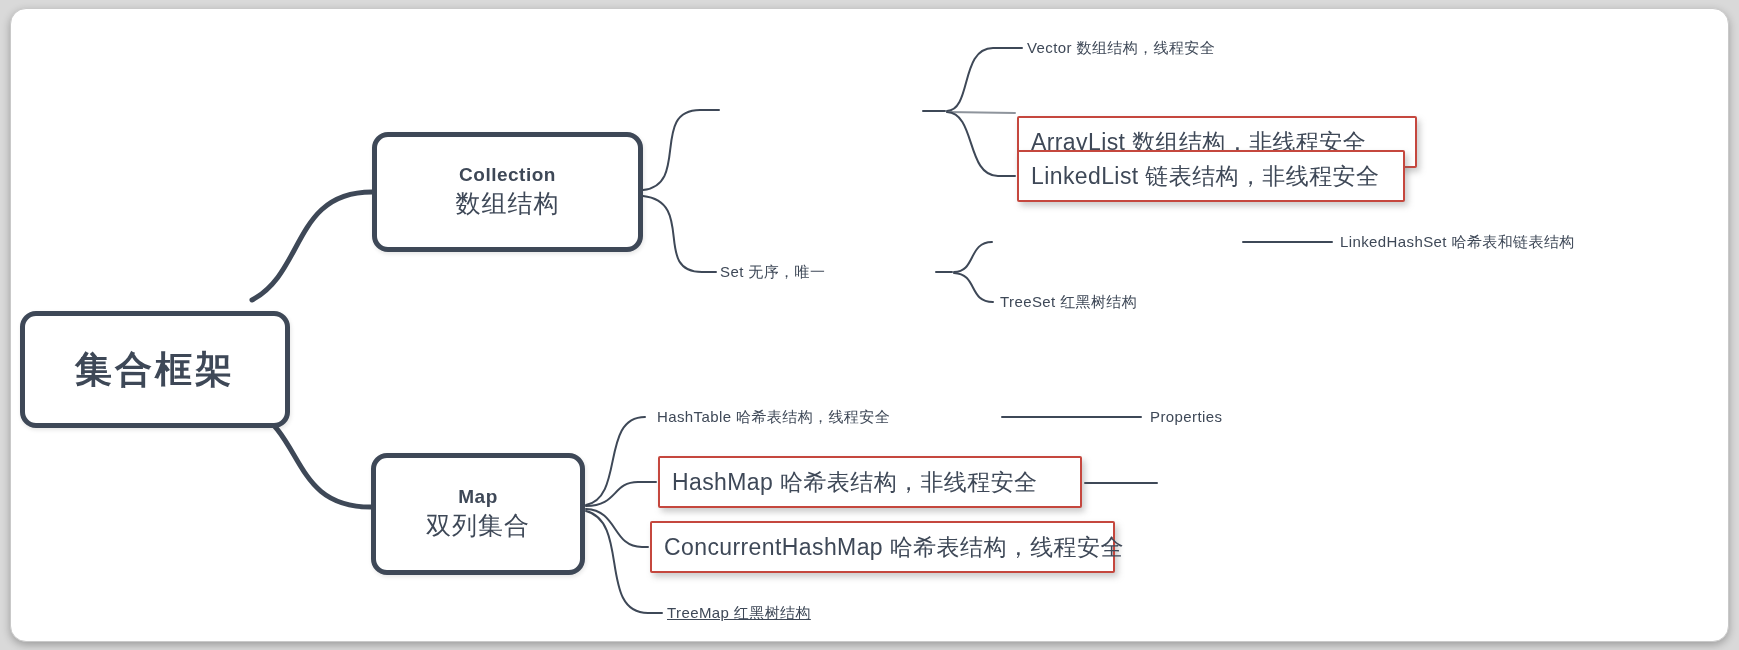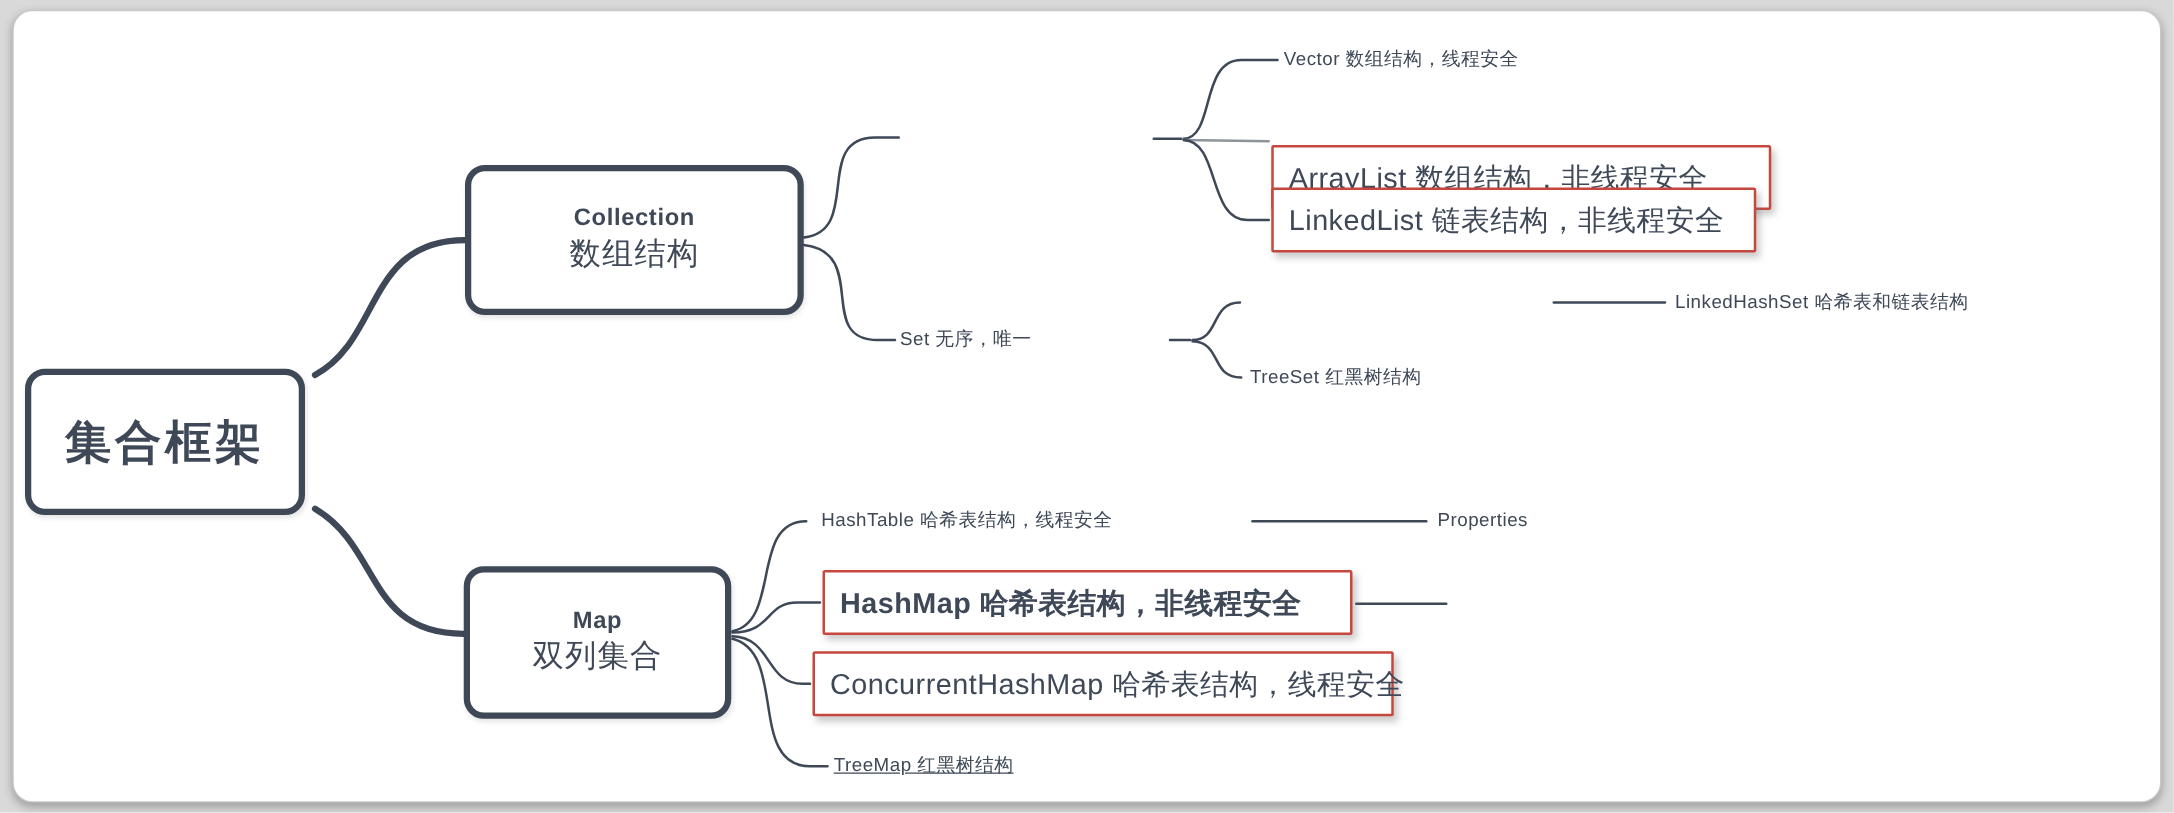--- a/index.html
+++ b/index.html
@@ -63,21 +63,21 @@
     <path d="M 1243 242 L 1332 242"></path>
 
     <path d="M 586 505 C 625 497 600 417 645 417"></path>
     <path d="M 586 506 C 618 506 612 482 638 482 L 656 482"></path>
     <path d="M 586 509 C 618 510 612 547 642 547 L 648 547"></path>
     <path d="M 586 511 C 630 522 598 613 648 613 L 662 613"></path>
     <path d="M 1002 417 L 1141 417"></path>
     <path d="M 1085 483 L 1157 483"></path>
   </svg>
 
-  <div class="node big-box" style="left:20px;top:295px;width:224px;height:117px;">
+  <div class="node big-box" style="left:20px;top:311px;width:270px;height:117px;">
     <div class="root-label">集合框架</div>
   </div>
 
   <div class="node big-box" style="left:372px;top:132px;width:271px;height:120px;">
     <div class="box-title">Collection</div>
     <div class="box-sub">数组结构</div>
   </div>
 
   <div class="node big-box" style="left:371px;top:453px;width:214px;height:122px;">
     <div class="box-title">Map</div>
@@ -92,20 +92,20 @@
   </div>
   <div class="node red-box" style="left:1017px;top:150px;width:388px;">
     <span>LinkedList 链表结构，非线程安全</span>
   </div>
 
   <div class="node leaf" style="left:1340px;top:227px;">LinkedHashSet 哈希表和链表结构</div>
   <div class="node leaf" style="left:1000px;top:287px;">TreeSet 红黑树结构</div>
 
   <div class="node leaf" style="left:657px;top:402px;">HashTable 哈希表结构，线程安全</div>
   <div class="node leaf" style="left:1150px;top:402px;">Properties</div>
-  <div class="node red-box" style="left:658px;top:456px;width:424px;font-weight:bold;">
+  <div class="node red-box" style="left:658px;top:456px;width:424px;">
     <span>HashMap 哈希表结构，非线程安全</span>
   </div>
   <div class="node red-box" style="left:650px;top:521px;width:465px;">
     <span>ConcurrentHashMap 哈希表结构，线程安全</span>
   </div>
   <div class="node leaf" style="left:667px;top:598px;text-decoration:underline;">TreeMap 红黑树结构</div>
 </div>
 
 </body></html>

